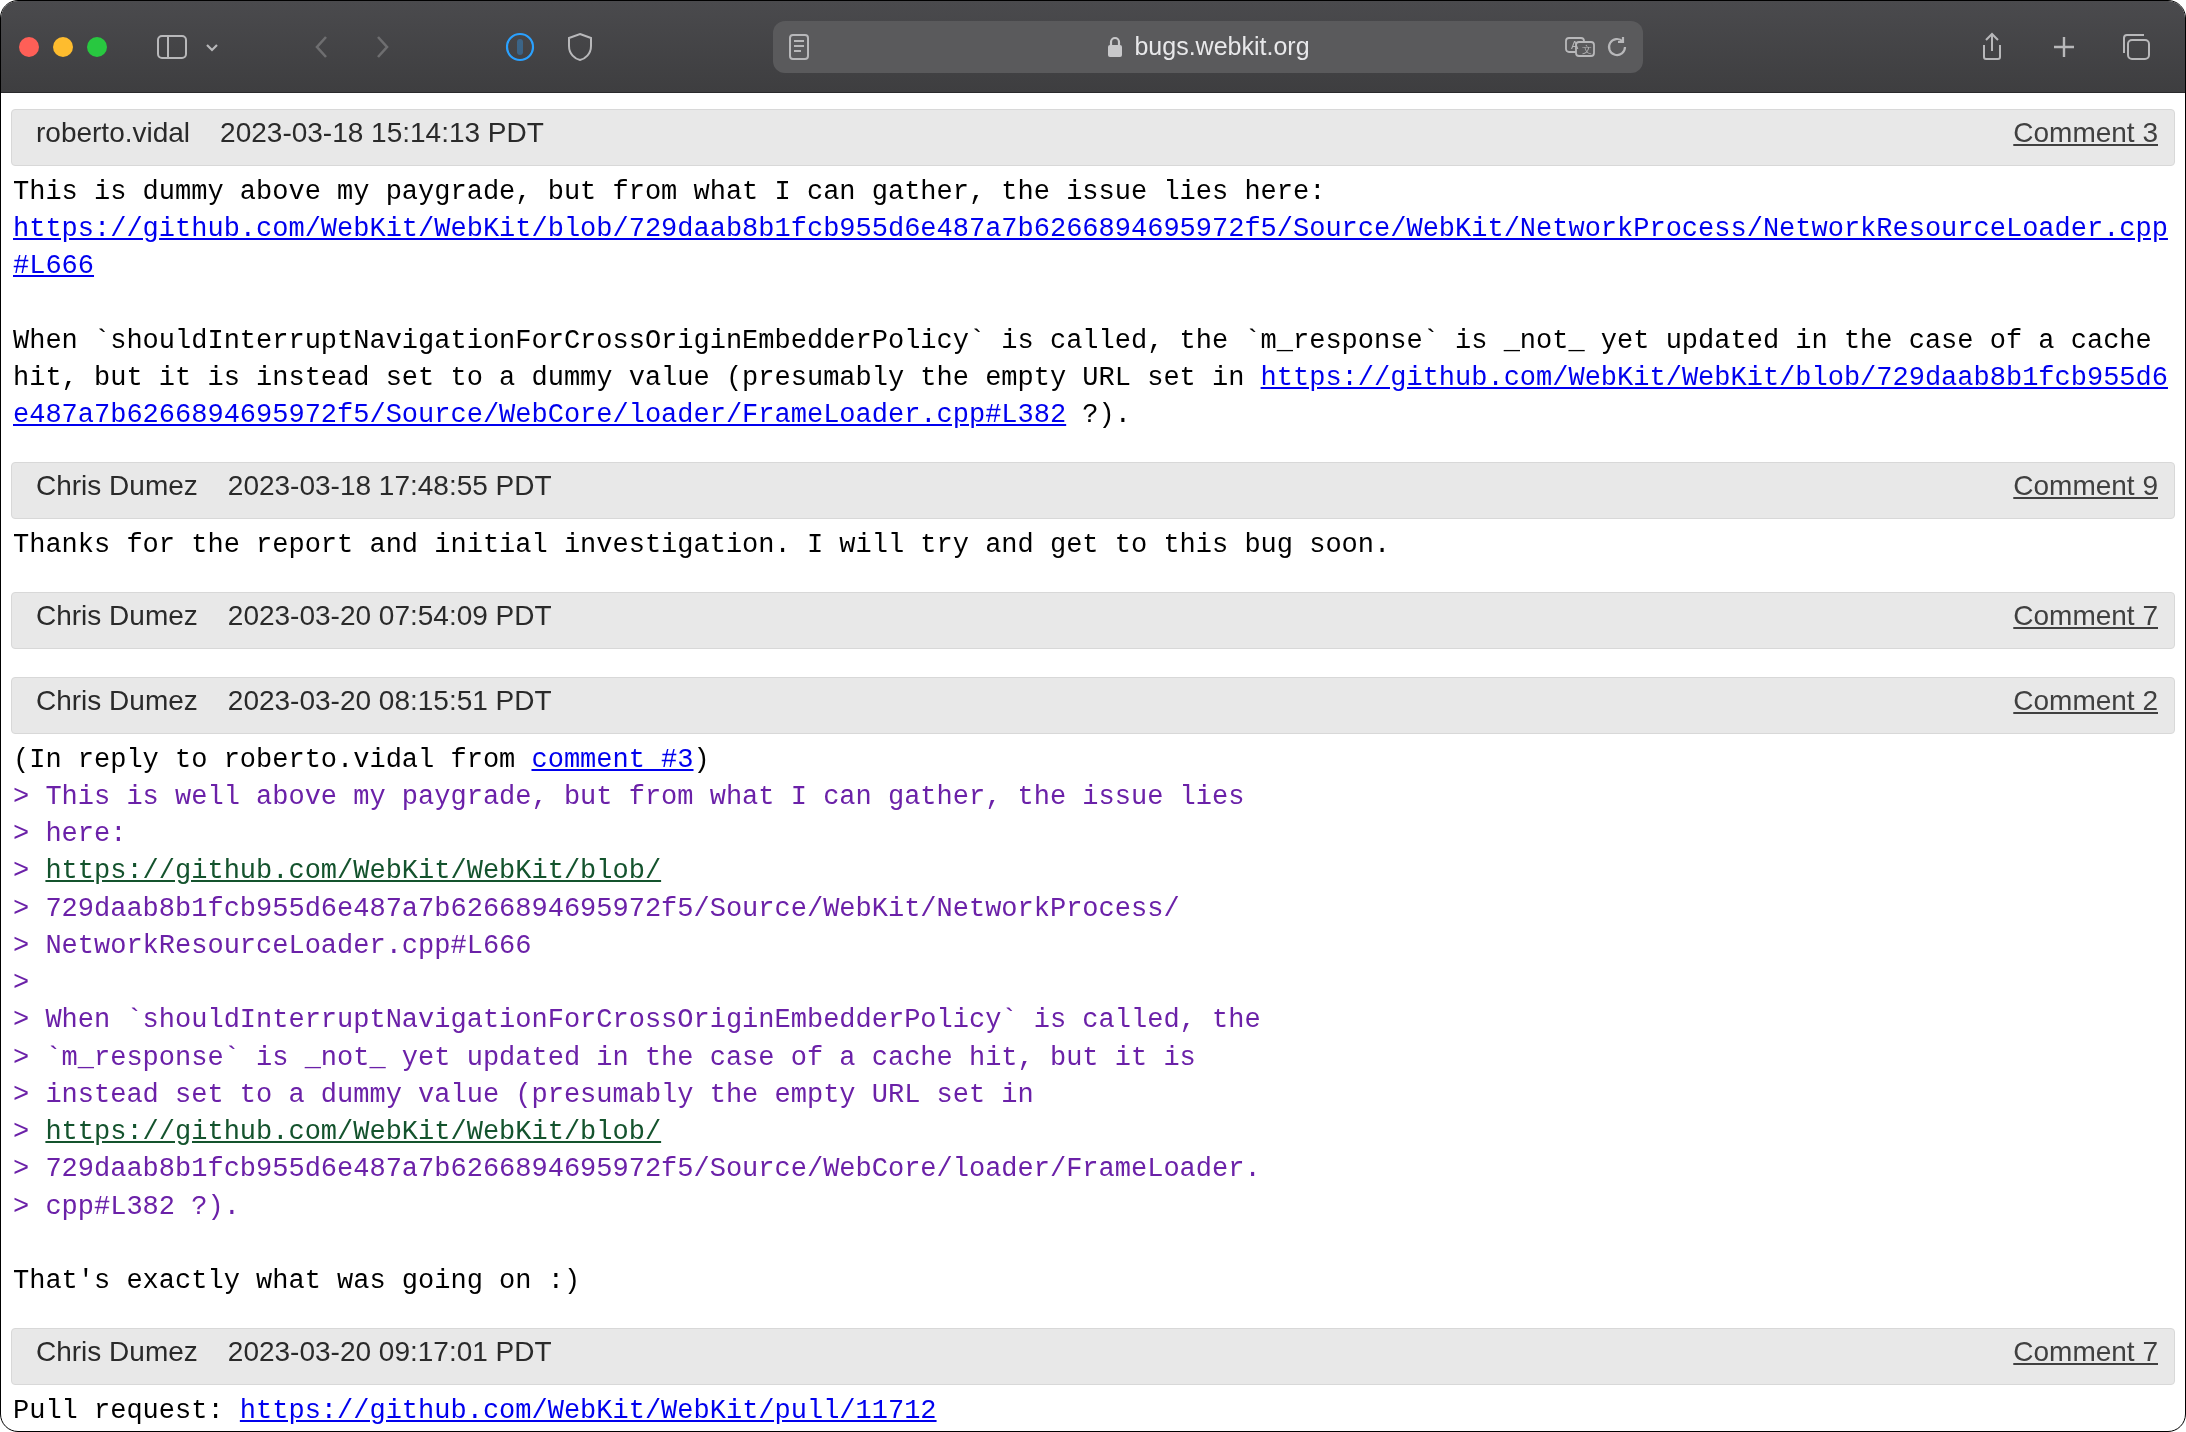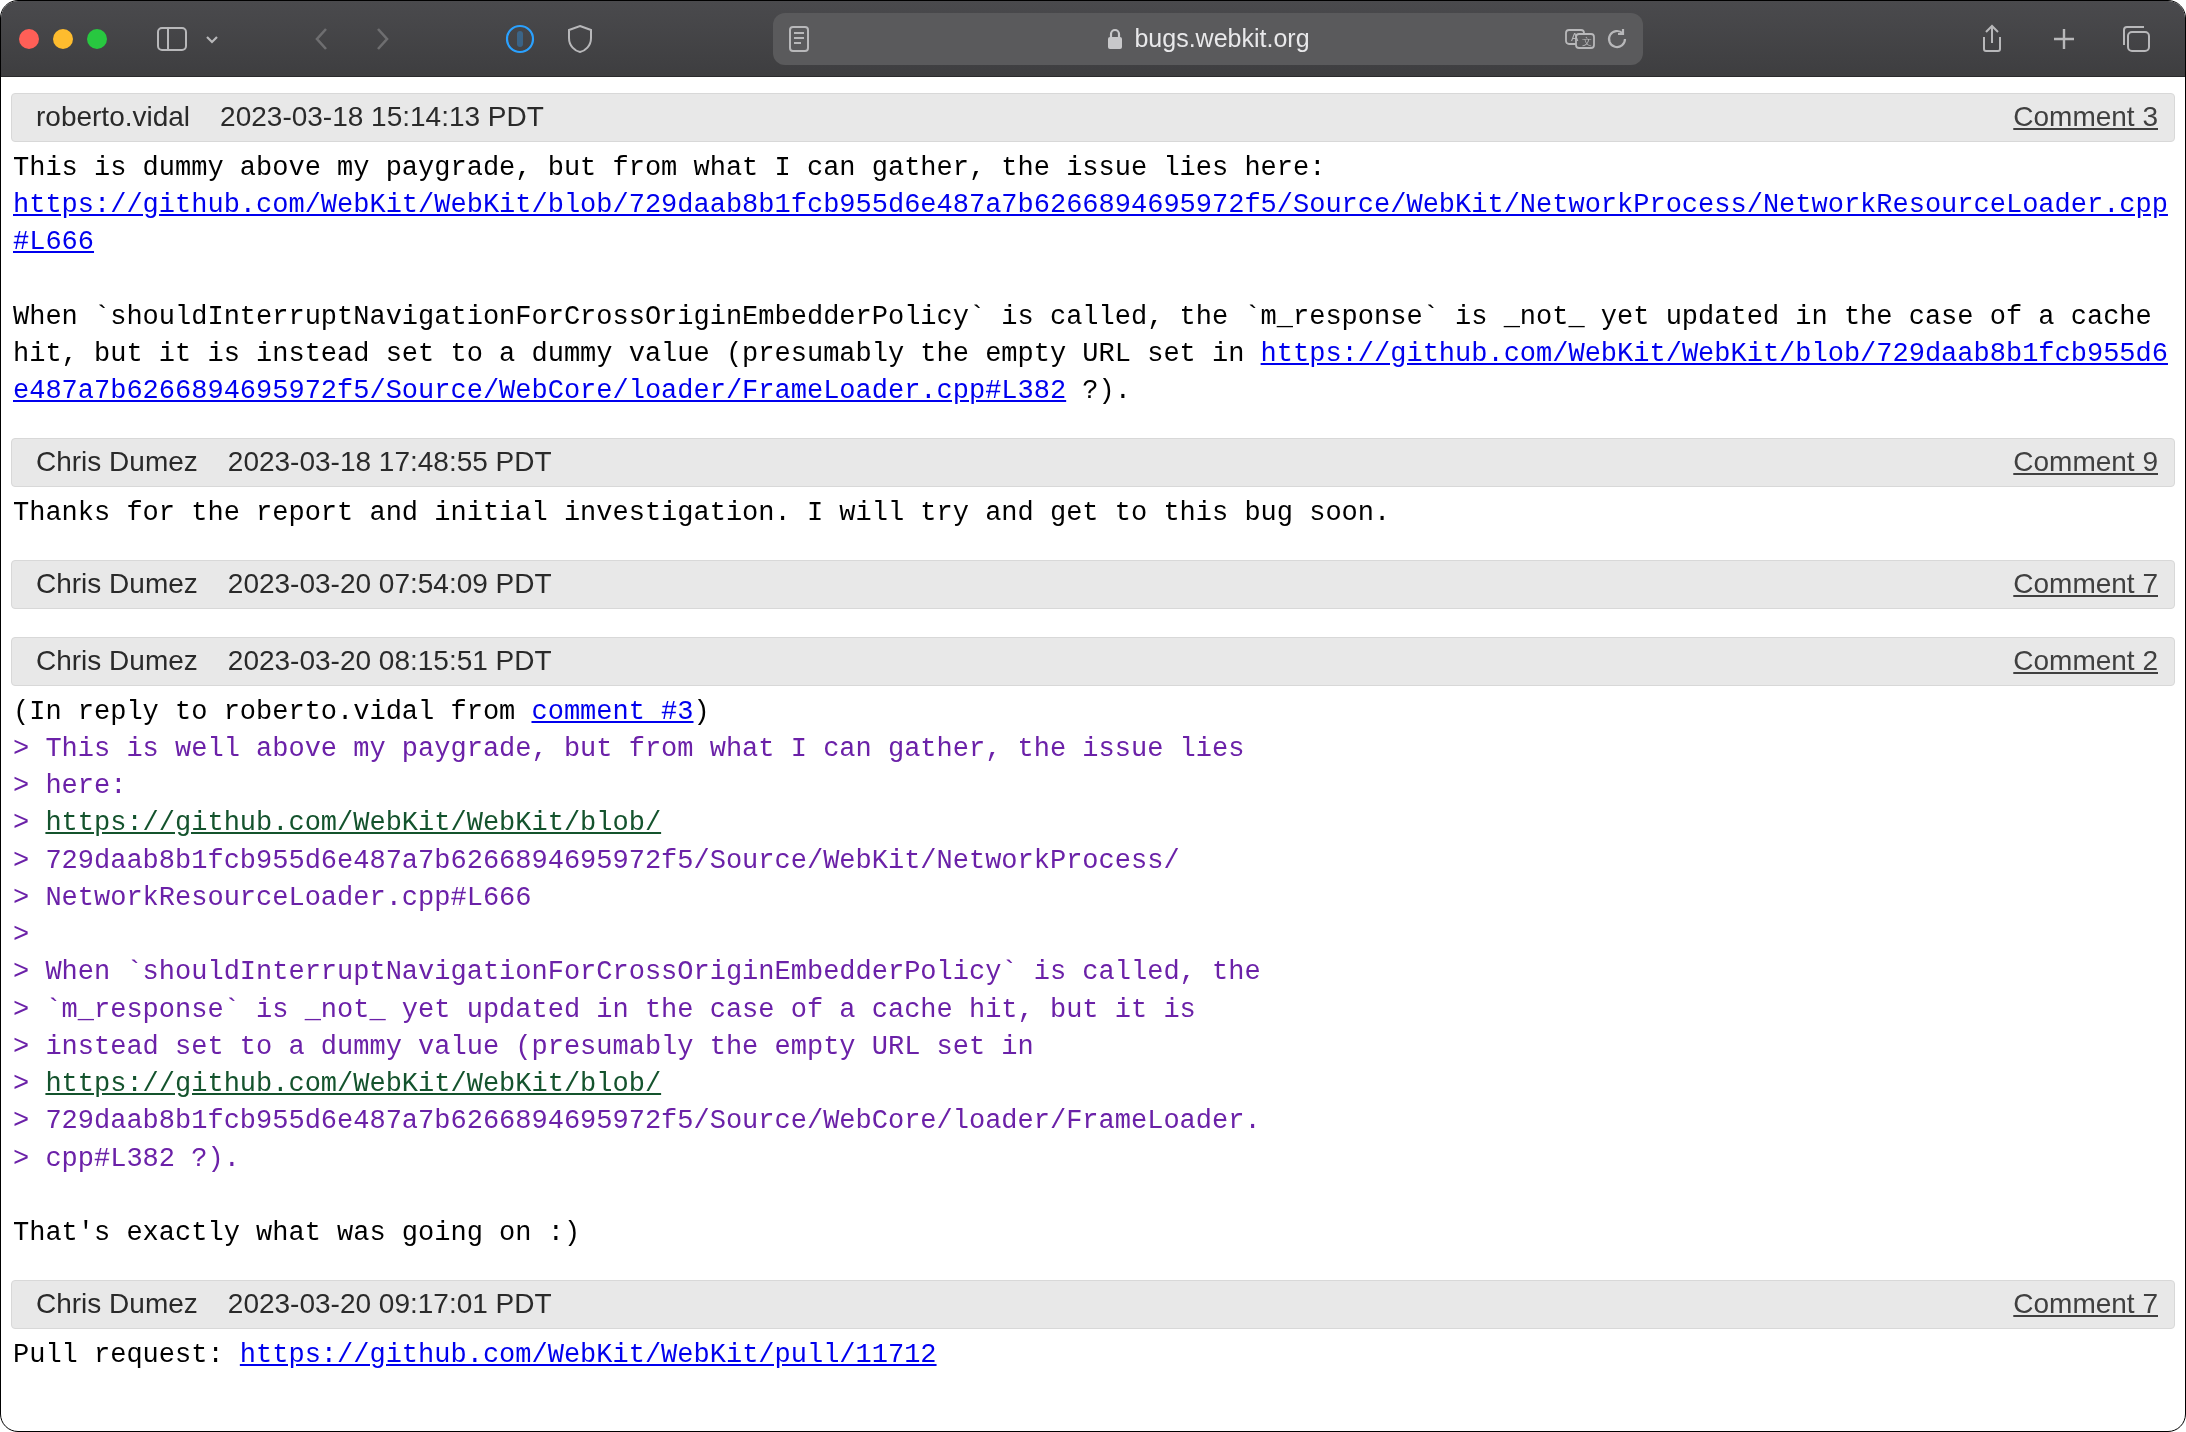--- a/index.html
+++ b/index.html
@@ -14,21 +14,21 @@
     height: 1432px;
     background: #fff;
     border-radius: 18px;
     overflow: hidden;
     position: relative;
     border: 1px solid #000;
     transform-origin: top left;
   }
   
   .toolbar {
-    height: 76px;
+    height: 92px;
     background: linear-gradient(#4a4a4d, #3e3e40);
     display: flex;
     align-items: center;
     padding: 0 18px;
     gap: 14px;
     color: #dcdcde;
     border-bottom: 1px solid #2a2a2c;
   }
   .traffic { display: flex; gap: 14px; margin-right: 28px; }
   .dot { width: 20px; height: 20px; border-radius: 50%; }
@@ -83,21 +83,21 @@
     font-size: 27px;
     line-height: 1.38;
     color: #000;
   }
   .comment { margin-bottom: 28px; }
   .chead {
     background: #e8e8e8;
     border: 1px solid #d8d8d8;
     border-radius: 4px;
     margin: 0 10px 8px 10px;
-    padding: 4px 16px 4px 24px;
+    padding: 4px 16px 12px 24px;
     display: flex;
     align-items: center;
     font-family: -apple-system, BlinkMacSystemFont, "Segoe UI", Helvetica, Arial, sans-serif;
     font-size: 28px;
     color: #2a2a2a;
   }
   .chead .author { margin-right: 30px; }
   .chead .ts { }
   .chead .clink {
     margin-left: auto;

